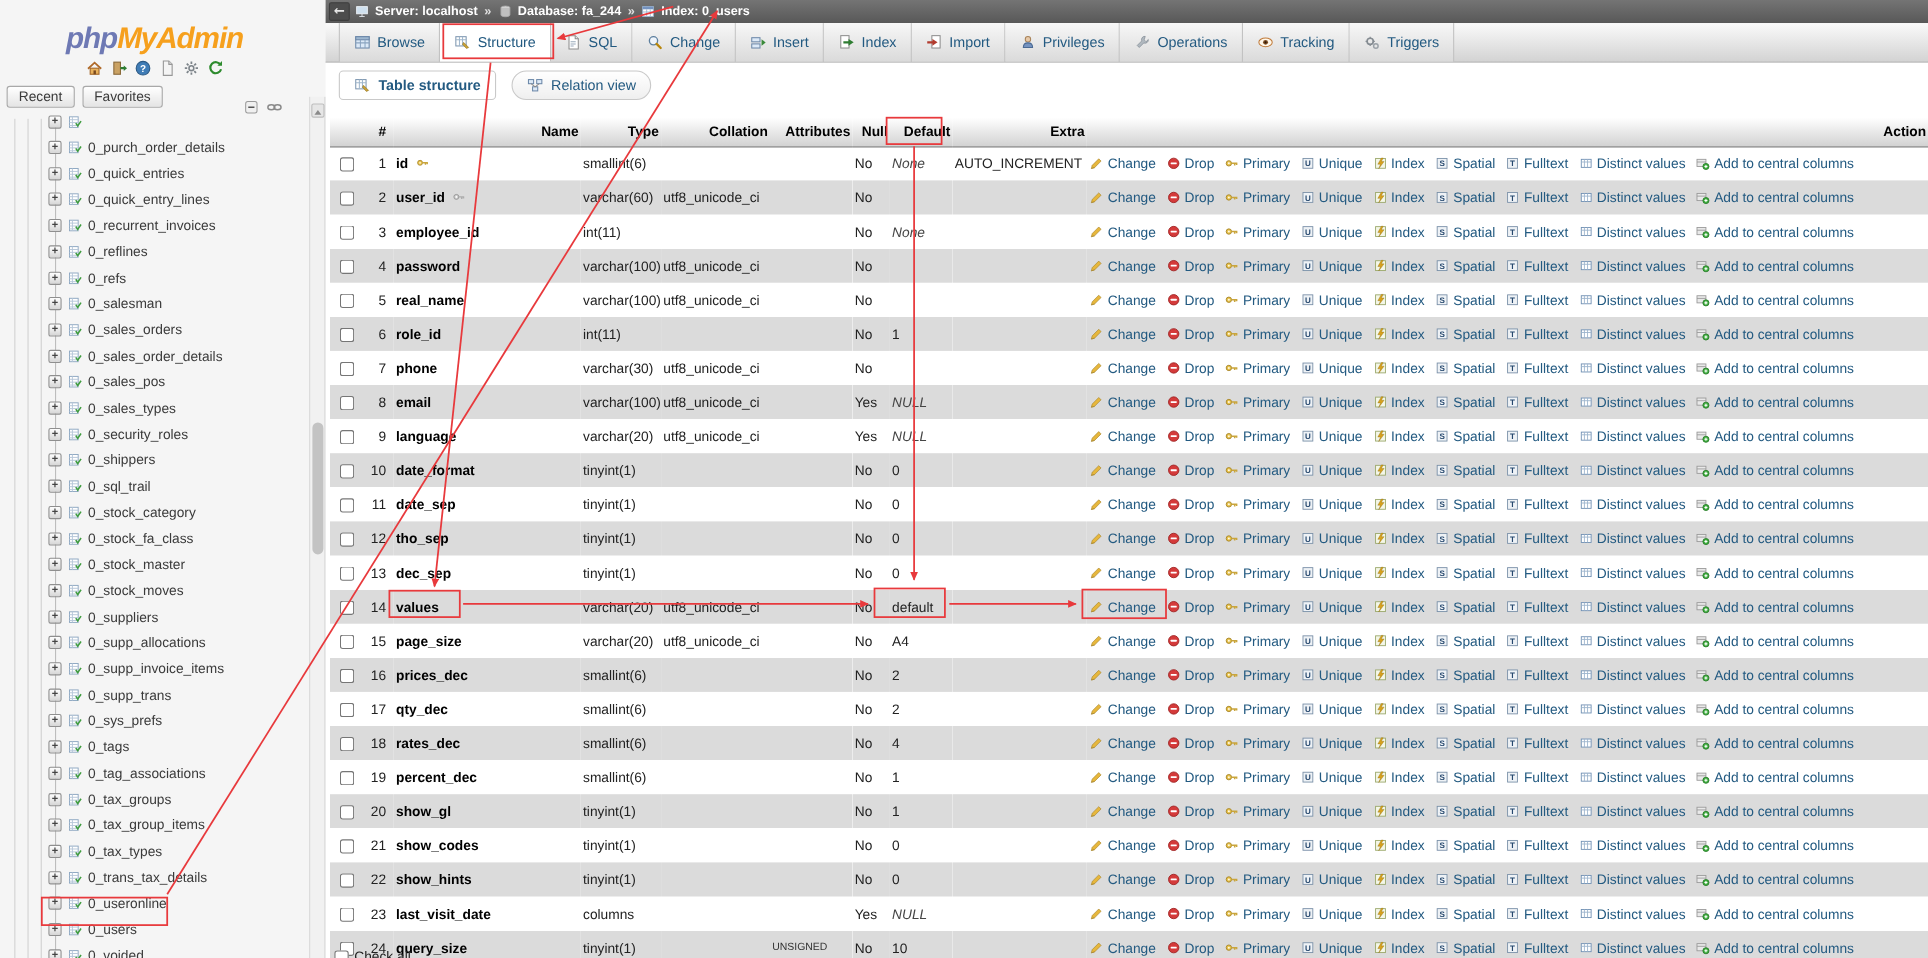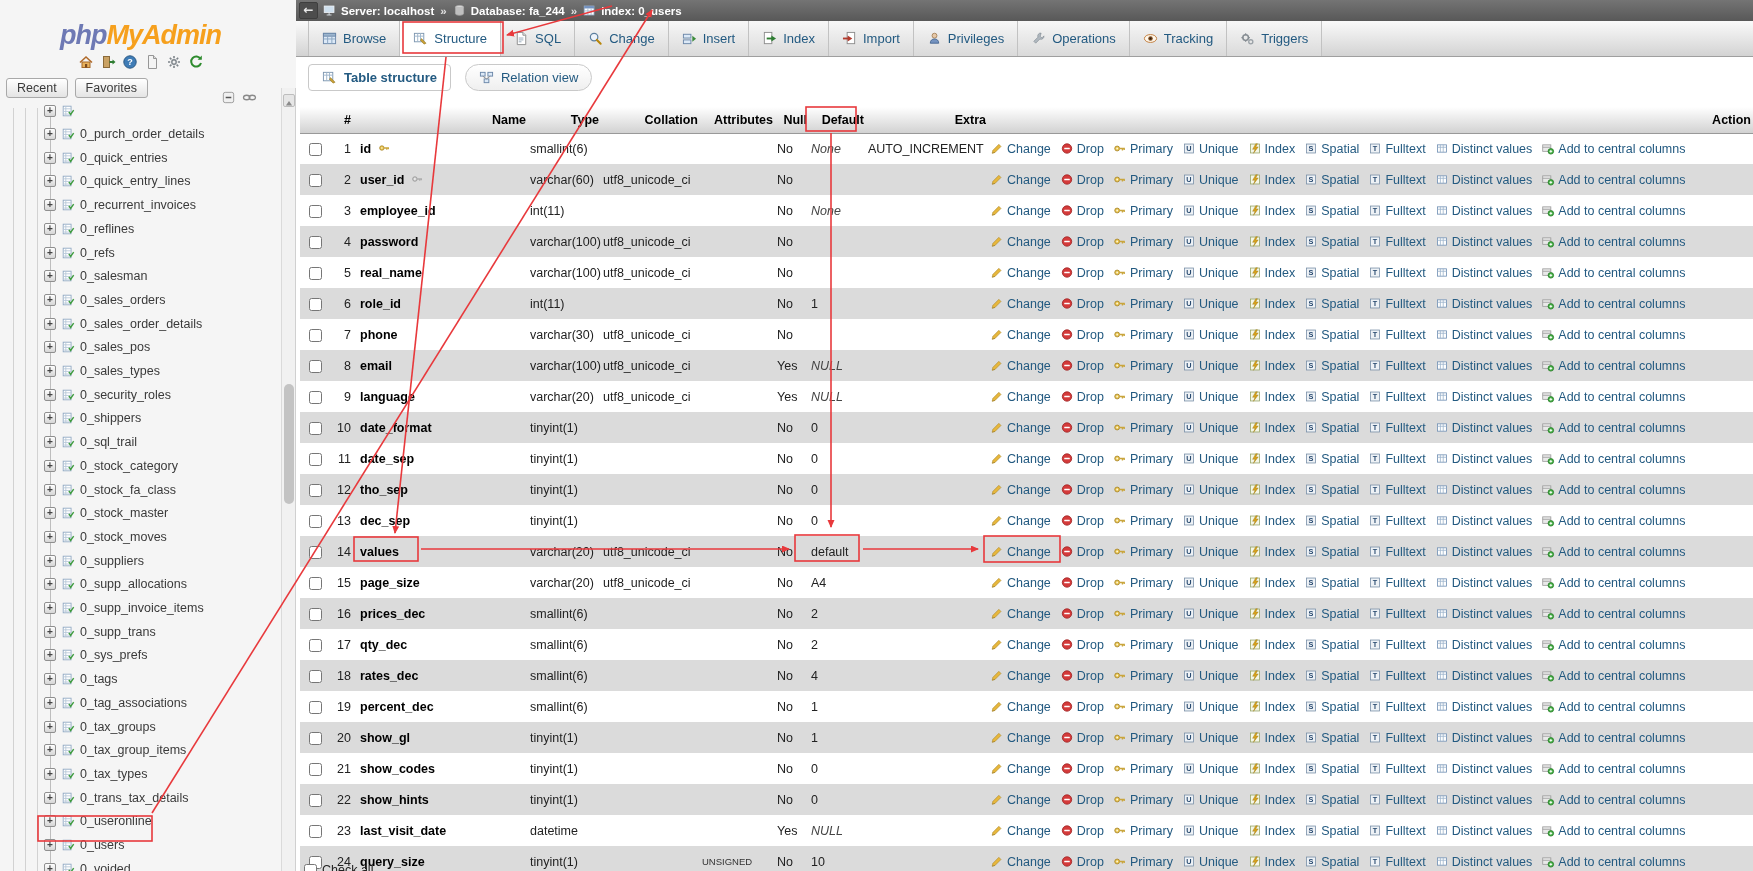--- a/index.html
+++ b/index.html
@@ -1527,21 +1527,21 @@
                     <rect x="1.5" y="3.5" width="10" height="8" fill="#e9e9e9" stroke="#9a9a9a"></rect>
                     <path d="M1.5 6.5h10" stroke="#9a9a9a"></path>
                     <circle cx="11.5" cy="11.5" r="3.4" fill="#3fae3f" stroke="#2a7d2a"></circle>
                     <path d="M11.5 9.8v3.4M9.8 11.5h3.4" stroke="#fff" stroke-width="1.2"></path>
                   </svg></span>Add to central columns</a></td>
           </tr>
           <tr class="">
             <td><input type="checkbox" class="cb" style=""></td>
             <td class="r">23</td>
             <td><span class="nm">last_visit_date</span></td>
-            <td>datetime</td>
+            <td>columns</td>
             <td></td>
             <td class="attr"></td>
             <td>Yes</td>
             <td><span class="it">NULL</span></td>
             <td></td>
             <td><a class="al"><span class="ai"><svg viewBox="0 0 16 16" width="100%" height="100%">
                     <path d="M2 13.8l1-3.6 7.3-7.3 2.6 2.6-7.3 7.3z" fill="#e7b73c" stroke="#a5832a" stroke-width="0.7"></path>
                     <path d="M2 13.8l3.6-1" stroke="#a5832a" stroke-width="0.7"></path>
                   </svg></span>Change</a><a class="al"><span class="ai"><svg viewBox="0 0 16 16" width="100%" height="100%">
                     <circle cx="8" cy="8" r="5.8" fill="#d43a3a" stroke="#9e2424"></circle>

